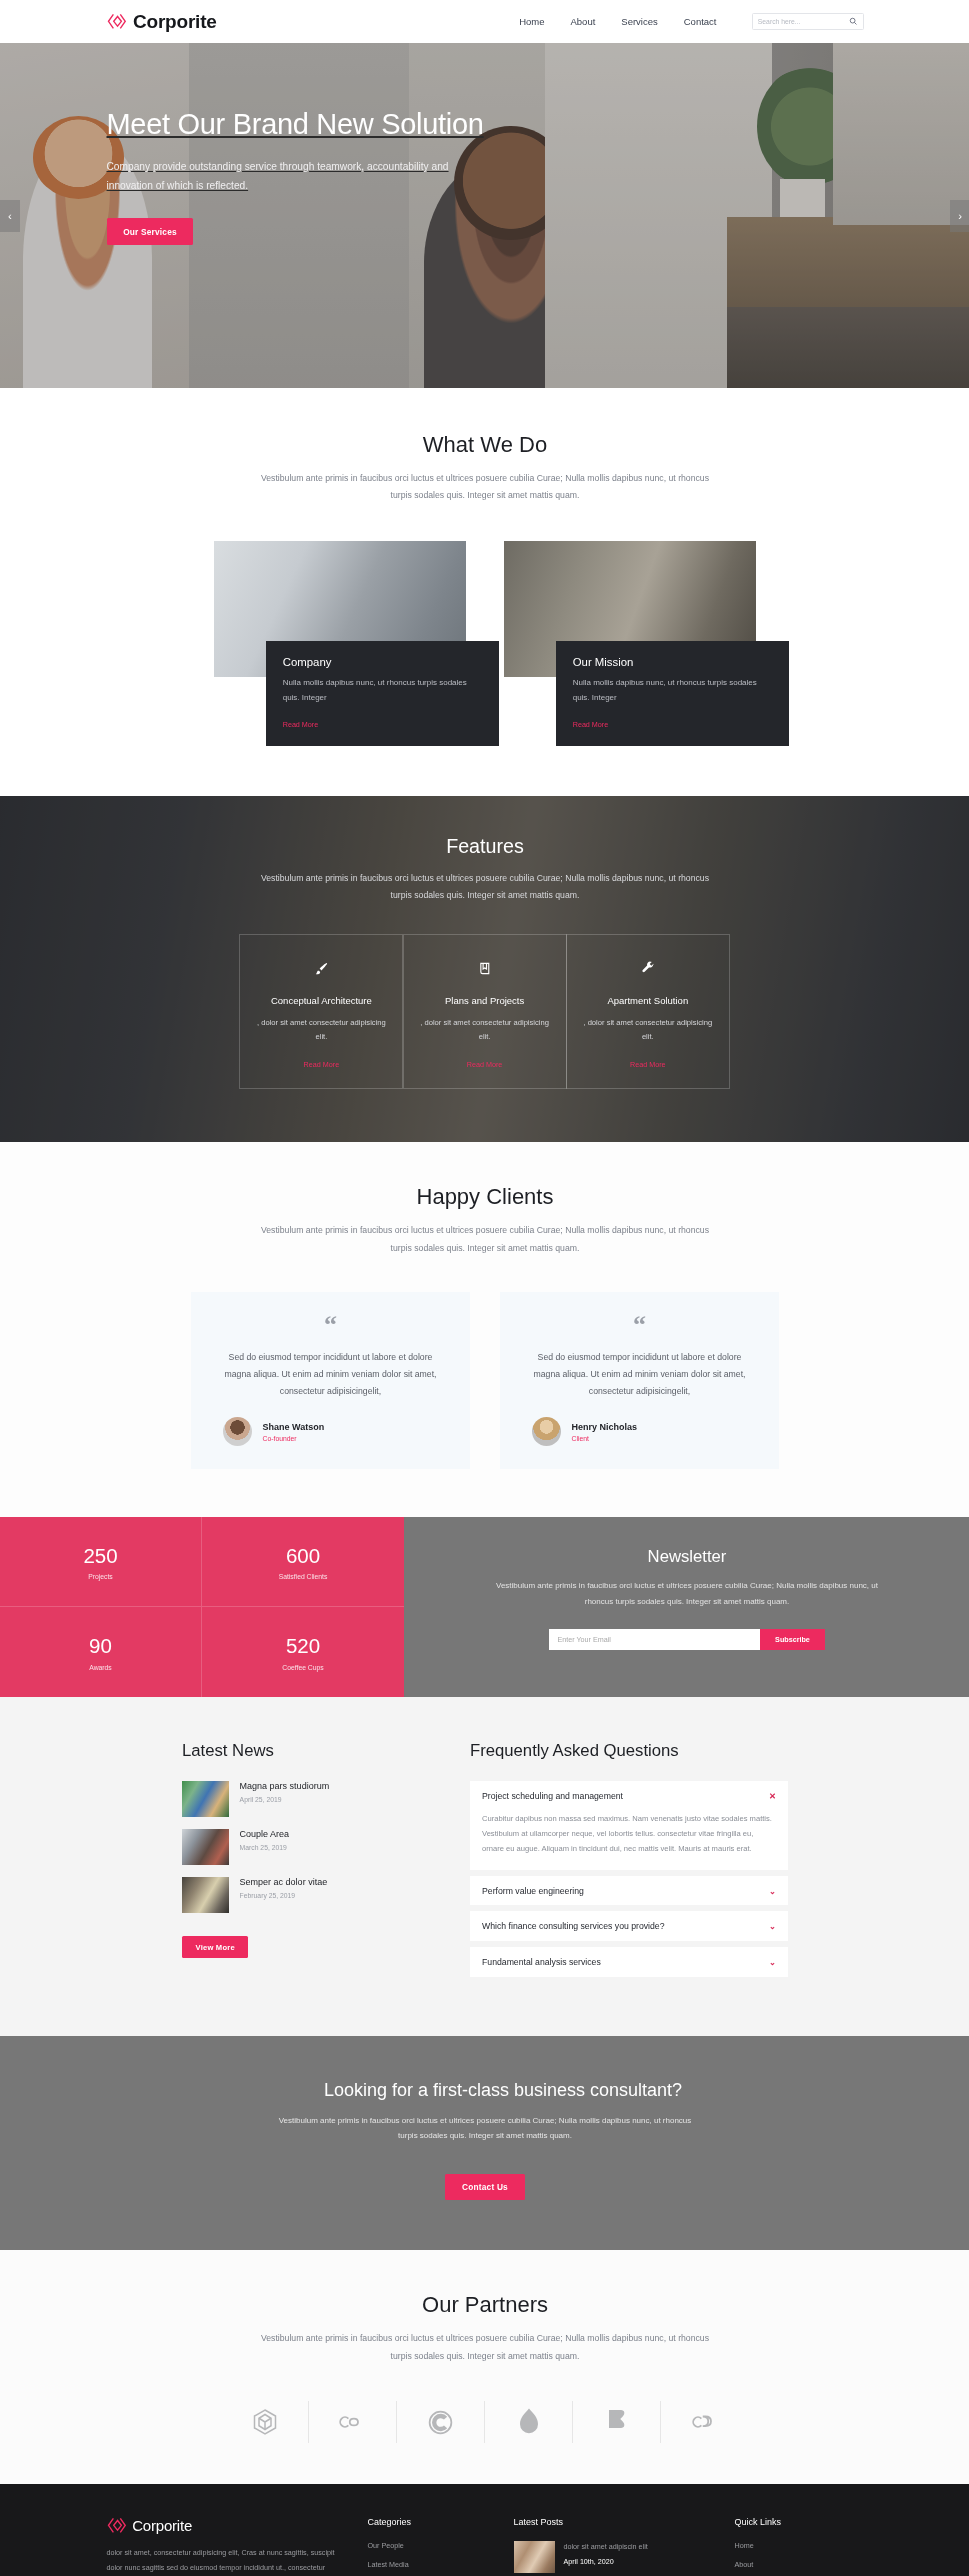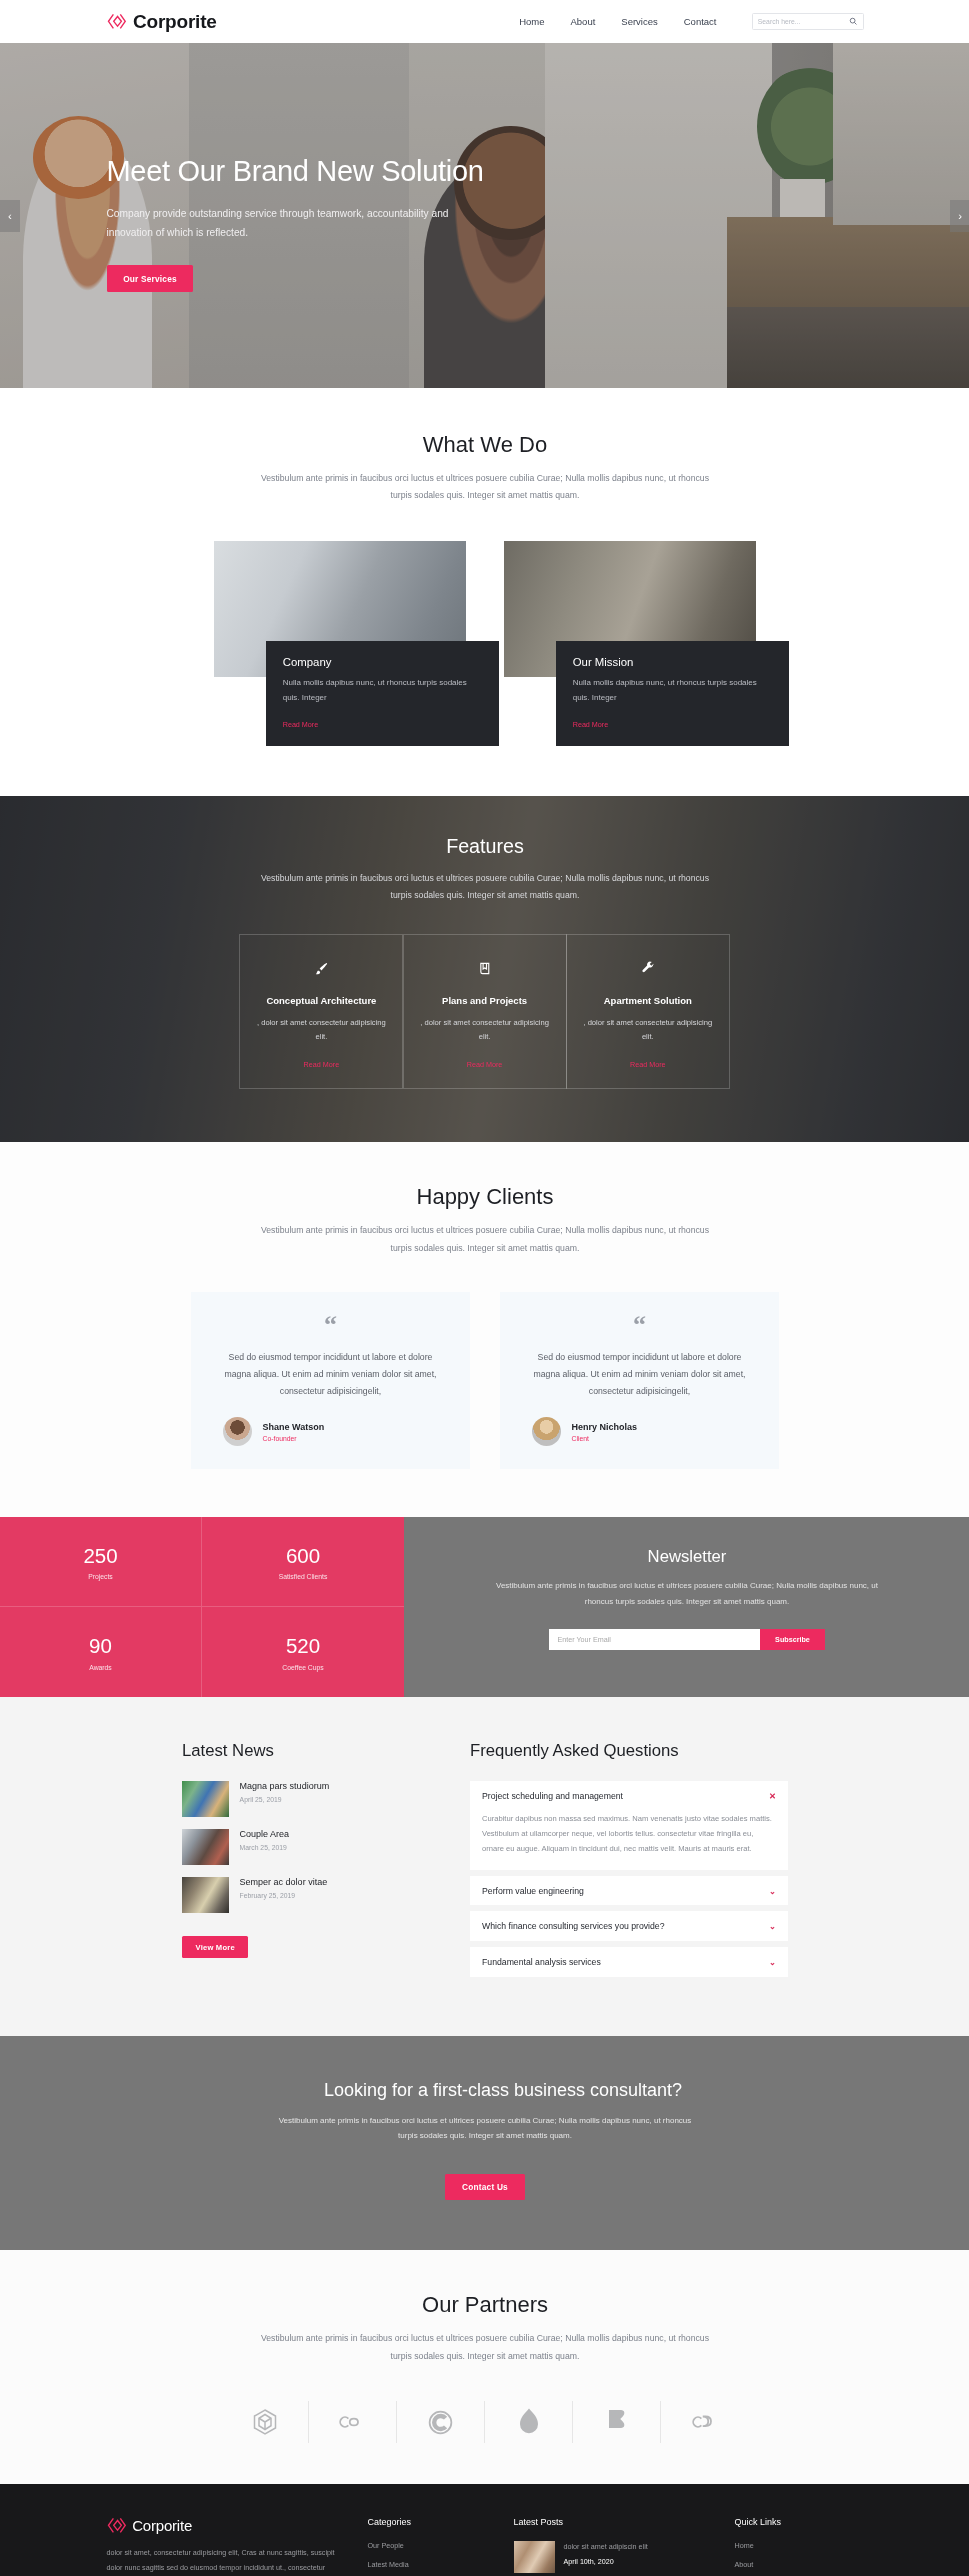--- a/index.html
+++ b/index.html
@@ -46,21 +46,22 @@
   
   .hero {
     position: relative; height: 345px; overflow: hidden;
     background: linear-gradient(100deg,#cbc9c4 0%,#b4b2ad 22%,#a9a7a3 42%,#9f9d99 58%,#8d8a85 78%,#76736e 100%);
   }
   .hero-photo { position:absolute; inset:0; }
   .hp { position:absolute; }
   .hero-overlay { position:absolute; inset:0; background: rgba(90,90,92,.30); }
   .hero-content {
     position: relative; width: 757px; margin: 0 auto;
-    padding-top: 112px;
+    padding-top: 65px;
+    text-decoration: underline;
   }
   .hero-h1 {
     font-size: 29px; font-weight: 400; color: #fff; letter-spacing: -0.3px;
     margin-bottom: 16.7px;
   }
   .hero-p {
     font-size: 10.2px; line-height: 1.85; color: #f0eff0; max-width: 352px;
     font-weight: 300;
   }
   .btn {
@@ -114,21 +115,21 @@
   .feat-inner { position: relative; width: 757px; margin: 0 auto; }
   .feat-title { color: #fff; font-size: 19.7px; font-weight: 400; text-align:center; margin-bottom: 11.4px;}
   .feat-sub { color: #d8d9dc; font-size: 8.7px; line-height: 2; text-align:center; max-width: 470px; margin: 0 auto 30px; }
   .feat-grid { display: flex; justify-content: center; }
   .feat-item {
     width: 164px; border: 0.8px solid rgba(255,255,255,.20);
     padding: 23px 10.6px 18px; text-align: center;
     margin-left: -0.8px;
   }
   .feat-ic { height: 19.7px; margin-bottom: 16.7px; color: #fff; display:flex; align-items:center; justify-content:center;}
-  .feat-item h4 { color: #fff; font-size: 9.5px; font-weight: bold; margin-bottom: 10.6px; }
+  .feat-item h4 { color: #fff; font-size: 9.5px; font-weight: normal; margin-bottom: 10.6px; }
   .feat-item p { color: #d5d6d9; font-size: 7.6px; line-height: 1.85; margin-bottom: 12px; }
 
   
   .clients { padding: 42px 0 48px; background: #fdfdfd; }
   .testi-row { display: flex; justify-content: center; gap: 30px; margin-top: 35px; }
   .testi {
     width: 279px; background: #f5f9fc; padding: 19.7px 26px 23px; text-align: center;
   }
   .quote-ic { color: #9ba0a8; font-size: 26px; line-height: 1; font-family: "Liberation Serif", serif; font-weight: bold; }
   .testi p {

